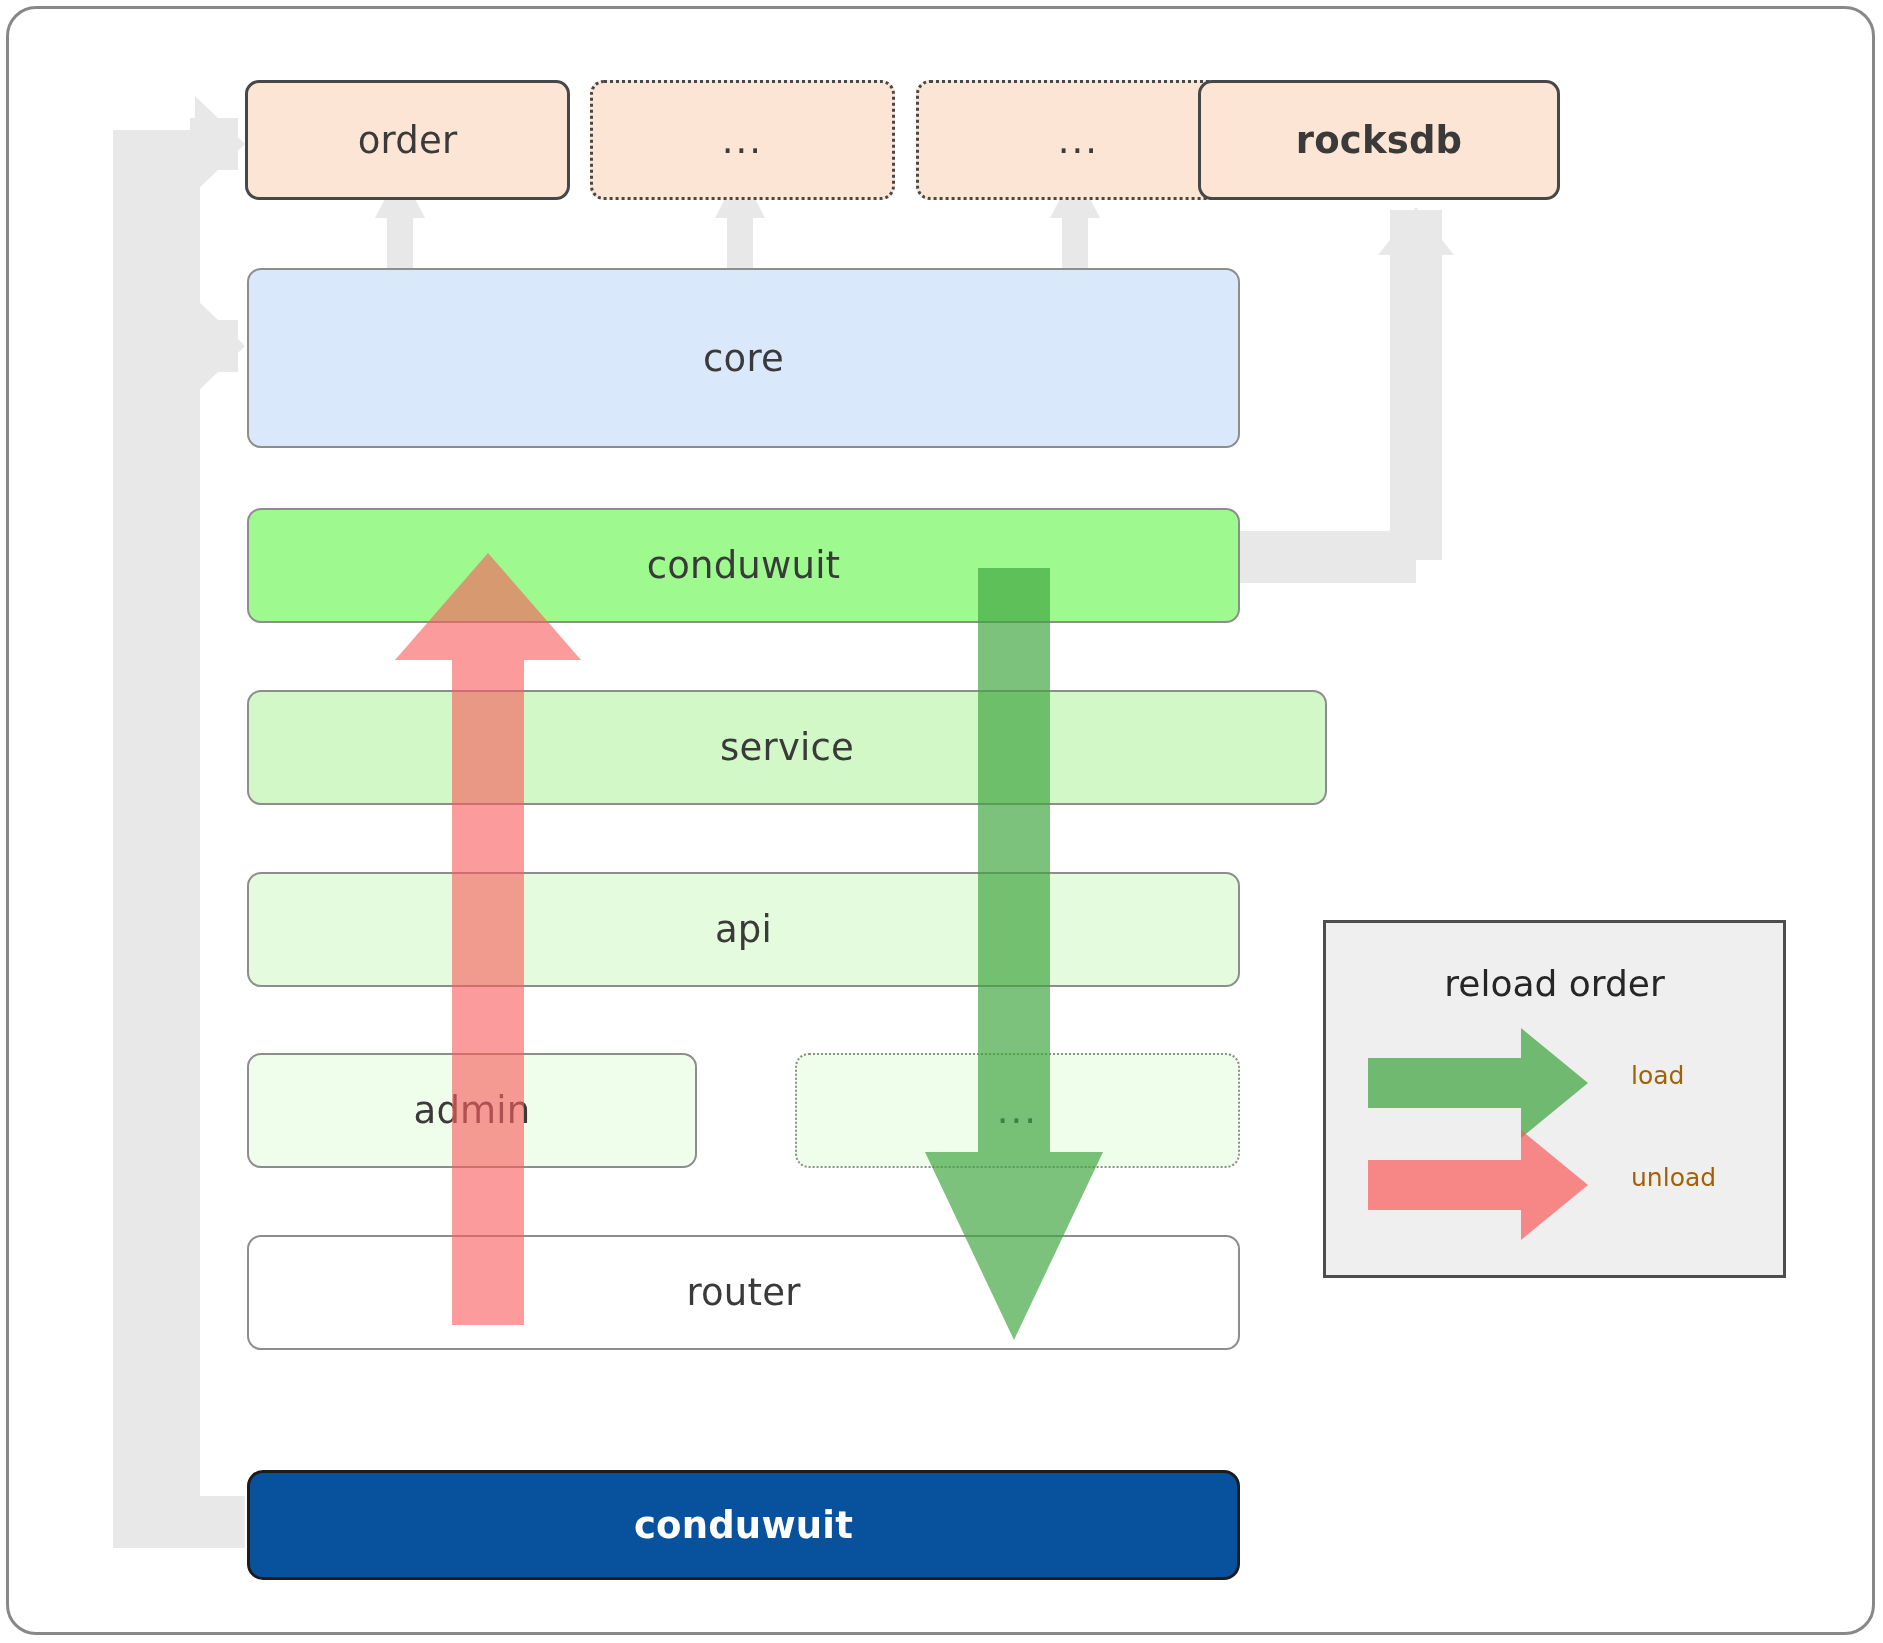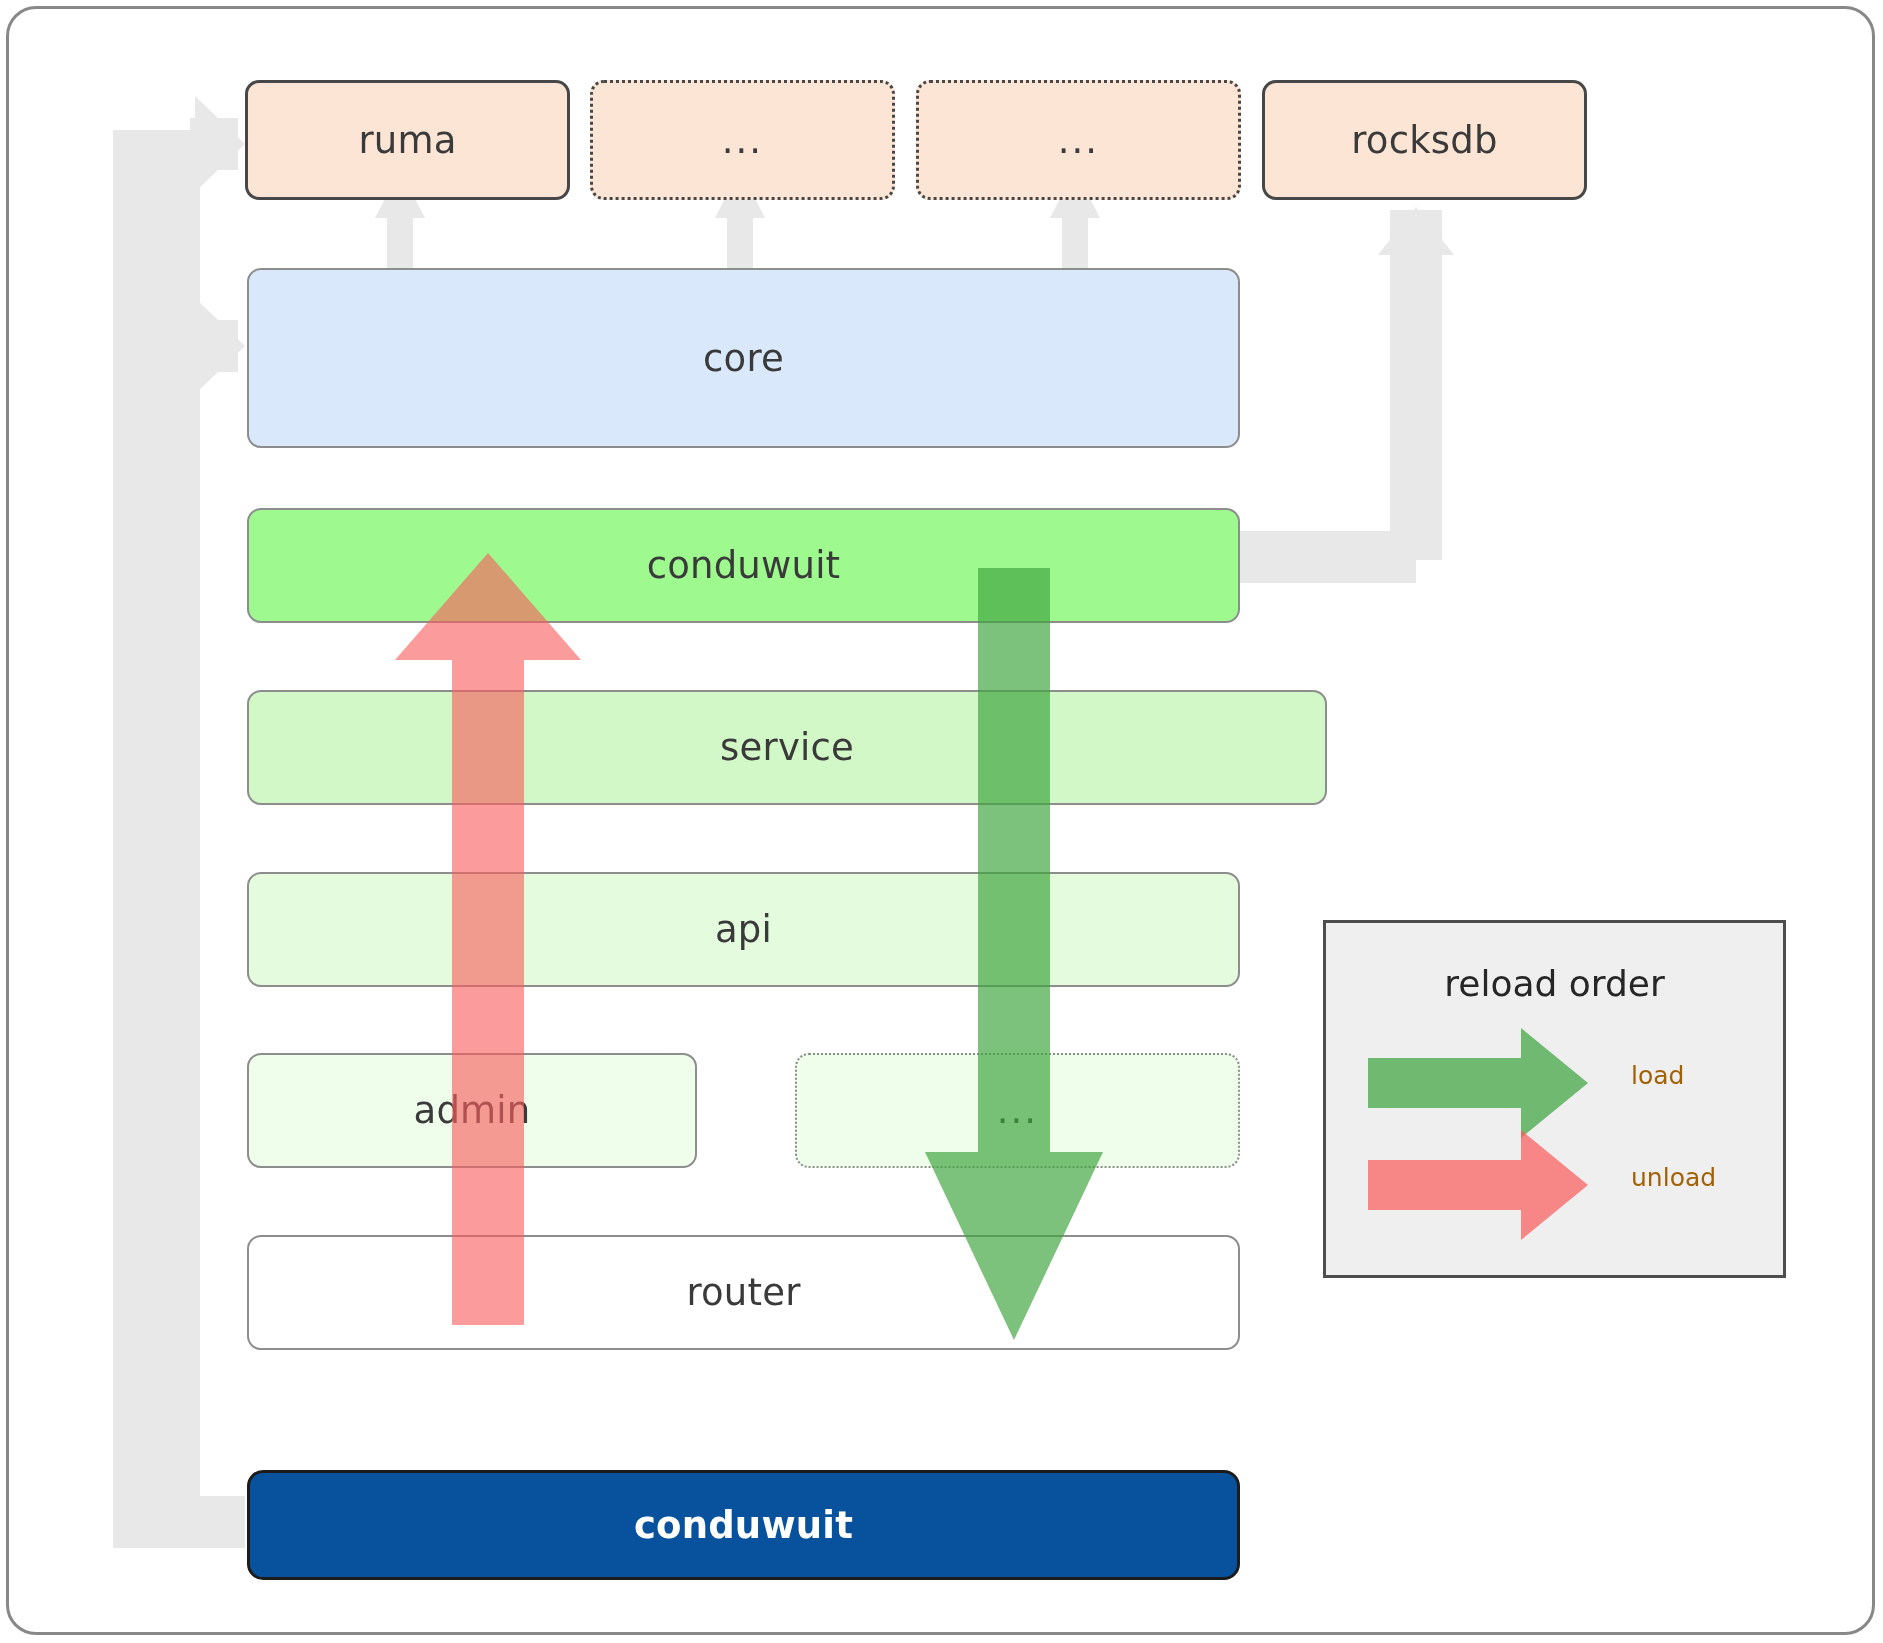--- a/index.html
+++ b/index.html
@@ -140,32 +140,32 @@
 
       <path d="M 727 196 L 753 196 L 753 272 L 727 272 Z"></path>
       <path d="M 715 218 L 740 170 L 765 218 Z"></path>
 
       <path d="M 1062 196 L 1088 196 L 1088 272 L 1062 272 Z"></path>
       <path d="M 1050 218 L 1075 170 L 1100 218 Z"></path>
     </g>
   </svg>
 
   <div class="node peach dark-border" style="left:245px; top:80px; width:325px; height:120px;">
-    <span>ruma</span>
+    <span>order</span>
   </div>
 
   <div class="node peach dotted-dark" style="left:590px; top:80px; width:305px; height:120px;">
     <span class="dots">...</span>
   </div>
 
   <div class="node peach dotted-dark" style="left:916px; top:80px; width:325px; height:120px;">
     <span class="dots">...</span>
   </div>
 
-  <div class="node peach dark-border" style="left:1262px; top:80px; width:325px; height:120px;">
+  <div class="node peach dark-border" style="left:1198px; top:80px; width:362px; height:120px;font-weight:bold;">
     <span>rocksdb</span>
   </div>
 
   <div class="node blue gray-border" style="left:247px; top:268px; width:993px; height:180px;text-align:right;">
     <span>core</span>
   </div>
 
   <div class="node green1 gray-border" style="left:247px; top:508px; width:993px; height:115px;">
     <span>conduwuit</span>
   </div>

